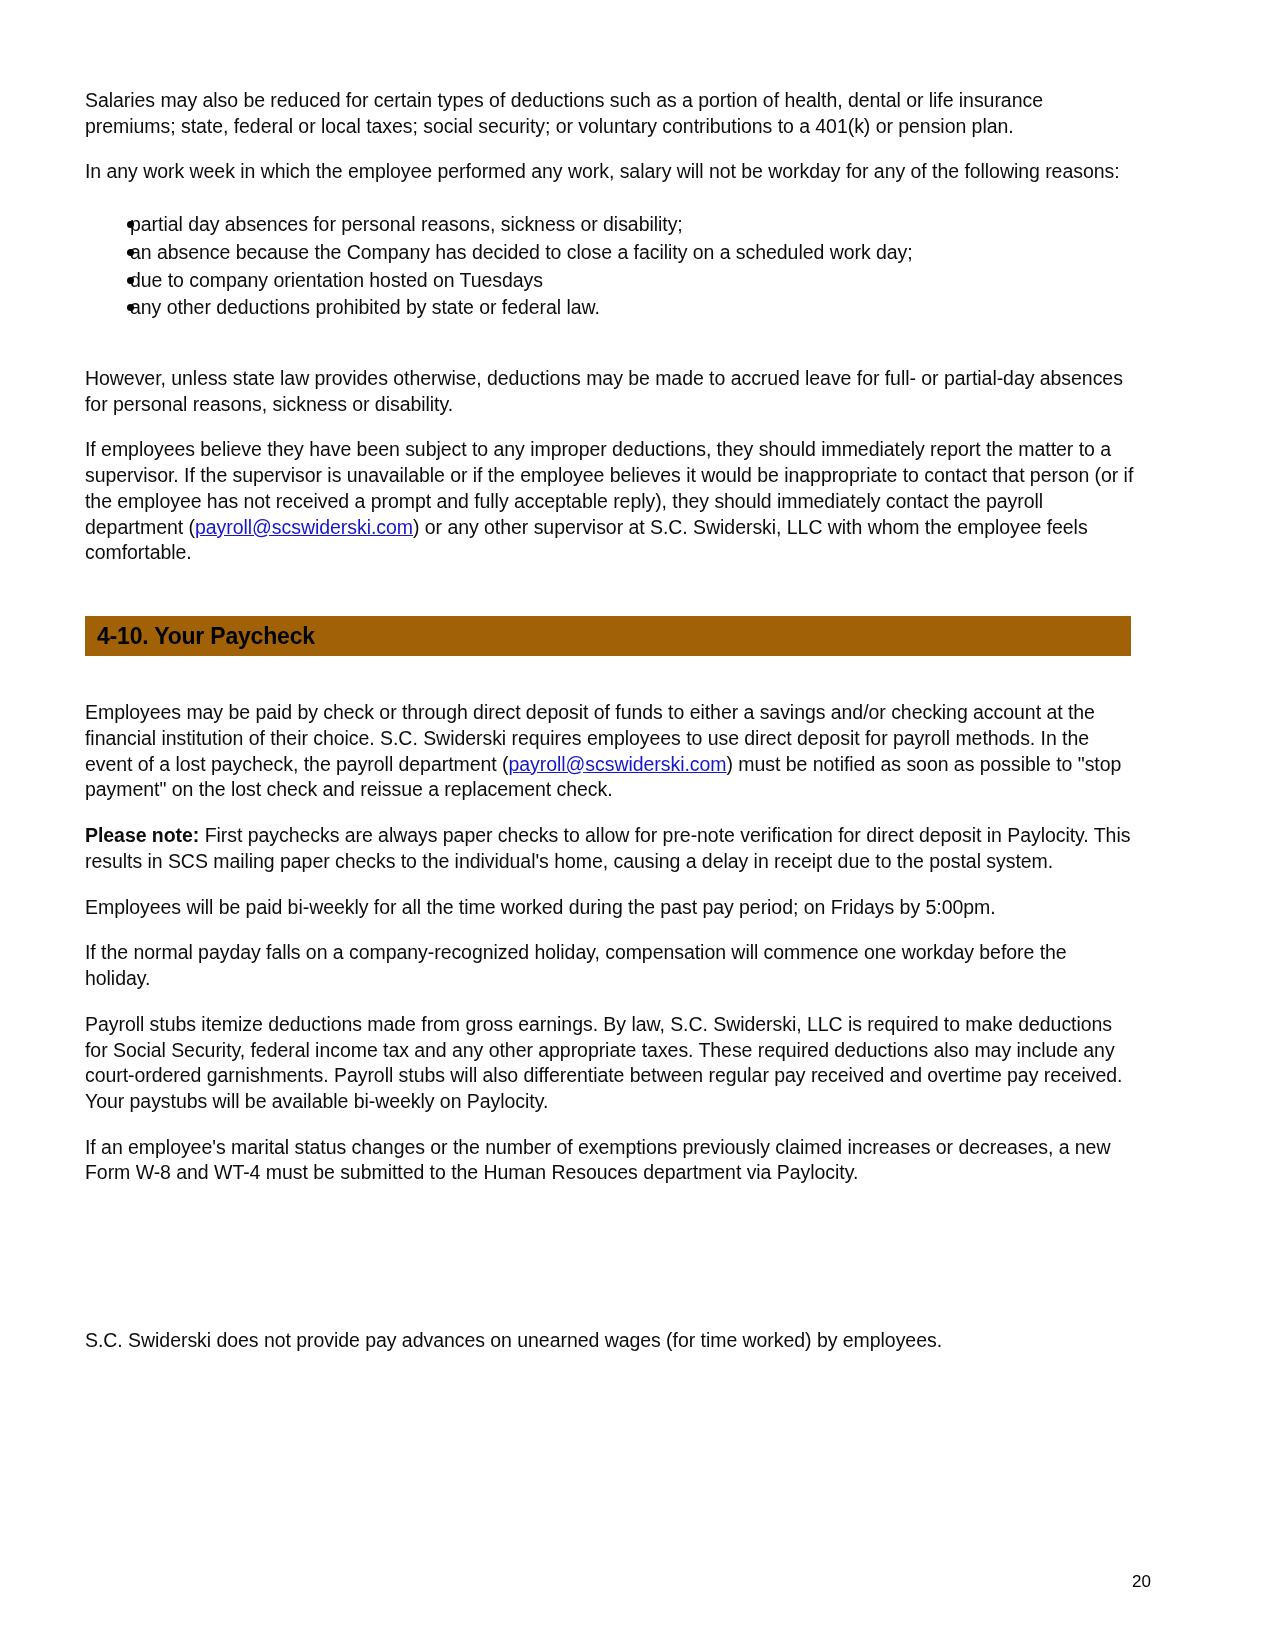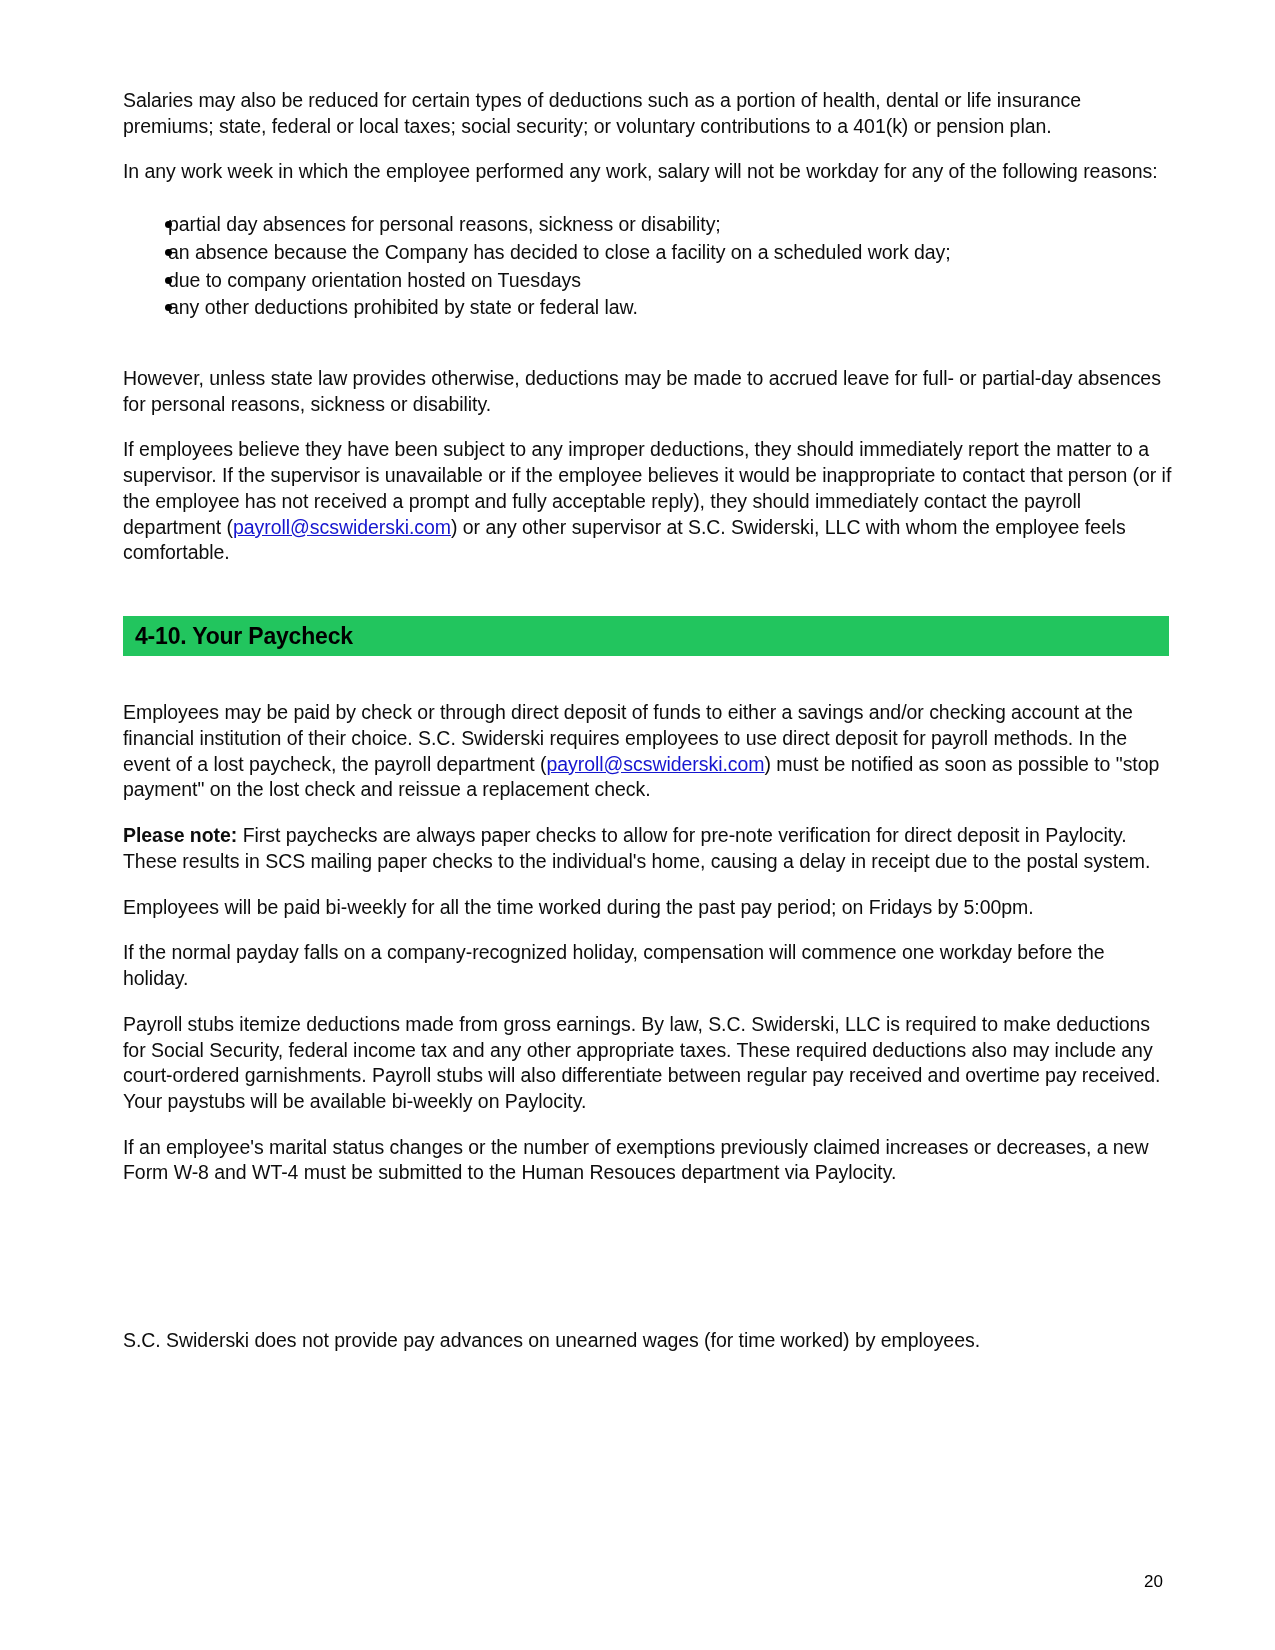--- a/index.html
+++ b/index.html
@@ -18,21 +18,20 @@
     height: 1650px;
     background: #ffffff;
     box-sizing: border-box;
     overflow: hidden;
   }
   .content {
     position: absolute;
     left: 85px;
     top: 88px;
     width: 1050px;
-    margin-left: 38px;
   }
   p.body-text {
     font-size: 19.5px;
     line-height: 1.32;
     margin: 0 0 20px 0;
     text-align: left;
     color: #0d0d0d;
     letter-spacing: -0.05px;
   }
   .bullets {
@@ -58,21 +57,21 @@
     background: #000;
     border-radius: 50%;
     display: block;
   }
   .bullets li .txt { display: block; }
   .spacer-lg { height: 44px; }
   .spacer-md { height: 30px; }
   .spacer-xxl { height: 78px; }
 
   .section-band {
-    background: #22c55e;
+    background: #a16207;
     height: 40px;
     width: 1046px;
     display: flex;
     align-items: center;
     padding: 0 0 0 12px;
     box-sizing: border-box;
   }
   .section-band .band-title {
     font-family: "Liberation Sans", sans-serif;
     font-weight: bold;
@@ -87,21 +86,21 @@
   a.maillink {
     color: #1515cf;
     text-decoration: underline;
   }
   .u-not {
   }
   .bold { font-weight: bold; }
 
   .page-number {
     position: absolute;
-    right: 112px;
+    right: 124px;
     bottom: 58px;
     font-size: 17px;
     color: #000;
   }
 </style>
 </head>
 <body>
 
 <div class="page">
   <div class="content">
@@ -138,21 +137,21 @@
     <div class="spacer-md"></div>
 
     <div class="section-band">
       <span class="band-title"><span class="band-num">4-10.</span><span> Your Paycheck</span></span>
     </div>
 
     <div class="spacer-lg"></div>
 
     <p class="body-text"><span>Employees may be paid by check or through direct deposit of funds to either a savings and/or checking account at the financial institution of their choice. S.C. Swiderski requires employees to use direct deposit for payroll methods. In the event of a lost paycheck, the payroll department (</span><a class="maillink" href="#">payroll@scswiderski.com</a><span>) must be notified as soon as possible to "stop payment" on the lost check and reissue a replacement check.</span></p>
 
-    <p class="body-text"><span class="bold">Please note:</span><span> First paychecks are always paper checks to allow for pre-note verification for direct deposit in Paylocity. These results in SCS mailing paper checks to the individual's home, causing a delay in receipt due to the postal system.</span></p>
+    <p class="body-text"><span class="bold">Please note:</span><span> First paychecks are always paper checks to allow for pre-note verification for direct deposit in Paylocity. This results in SCS mailing paper checks to the individual's home, causing a delay in receipt due to the postal system.</span></p>
 
     <p class="body-text">Employees will be paid bi-weekly for all the time worked during the past pay period; on Fridays by 5:00pm.</p>
 
     <p class="body-text">If the normal payday falls on a company-recognized holiday, compensation will commence one workday before the holiday.</p>
 
     <p class="body-text">Payroll stubs itemize deductions made from gross earnings. By law, S.C. Swiderski, LLC is required to make deductions for Social Security, federal income tax and any other appropriate taxes. These required deductions also may include any court-ordered garnishments. Payroll stubs will also differentiate between regular pay received and overtime pay received. Your paystubs will be available bi-weekly on Paylocity.</p>
 
     <p class="body-text">If an employee's marital status changes or the number of exemptions previously claimed increases or decreases, a new Form W-8 and WT-4 must be submitted to the Human Resouces department via Paylocity.</p>
 
 

